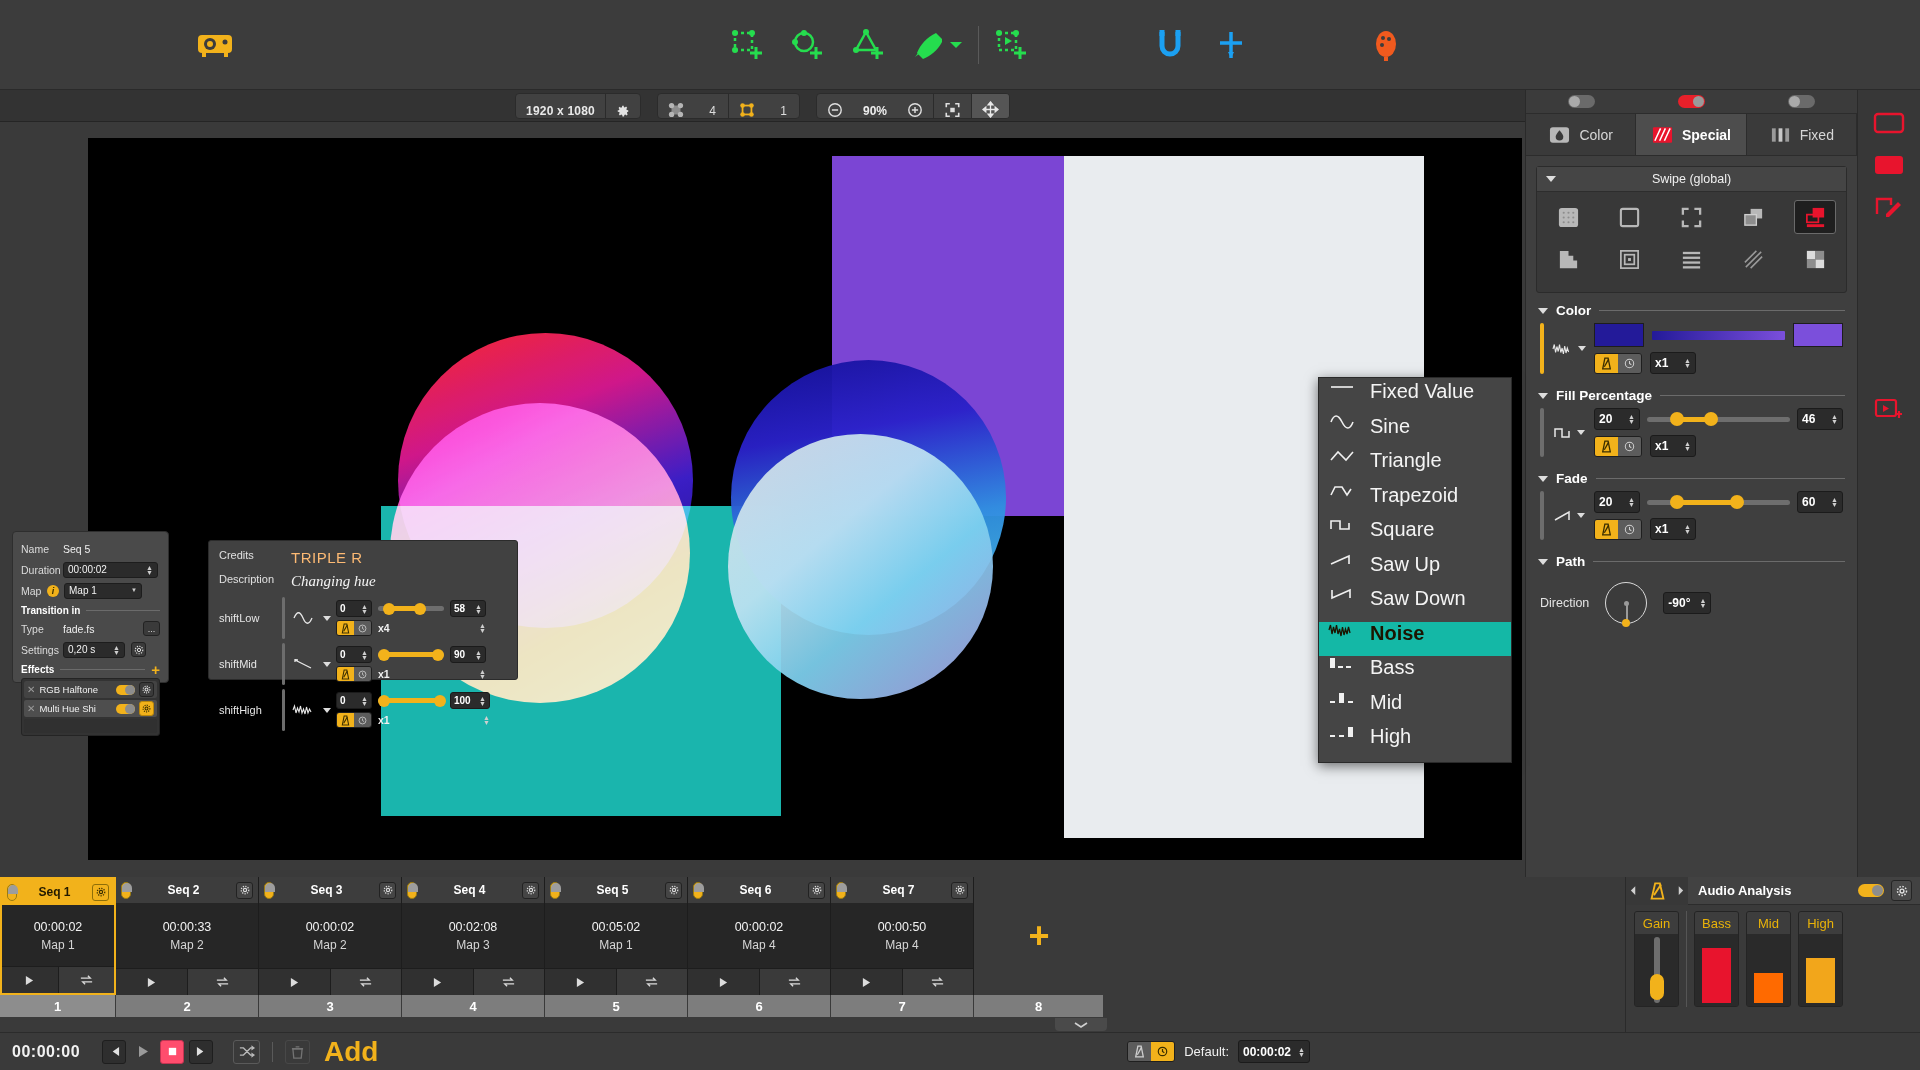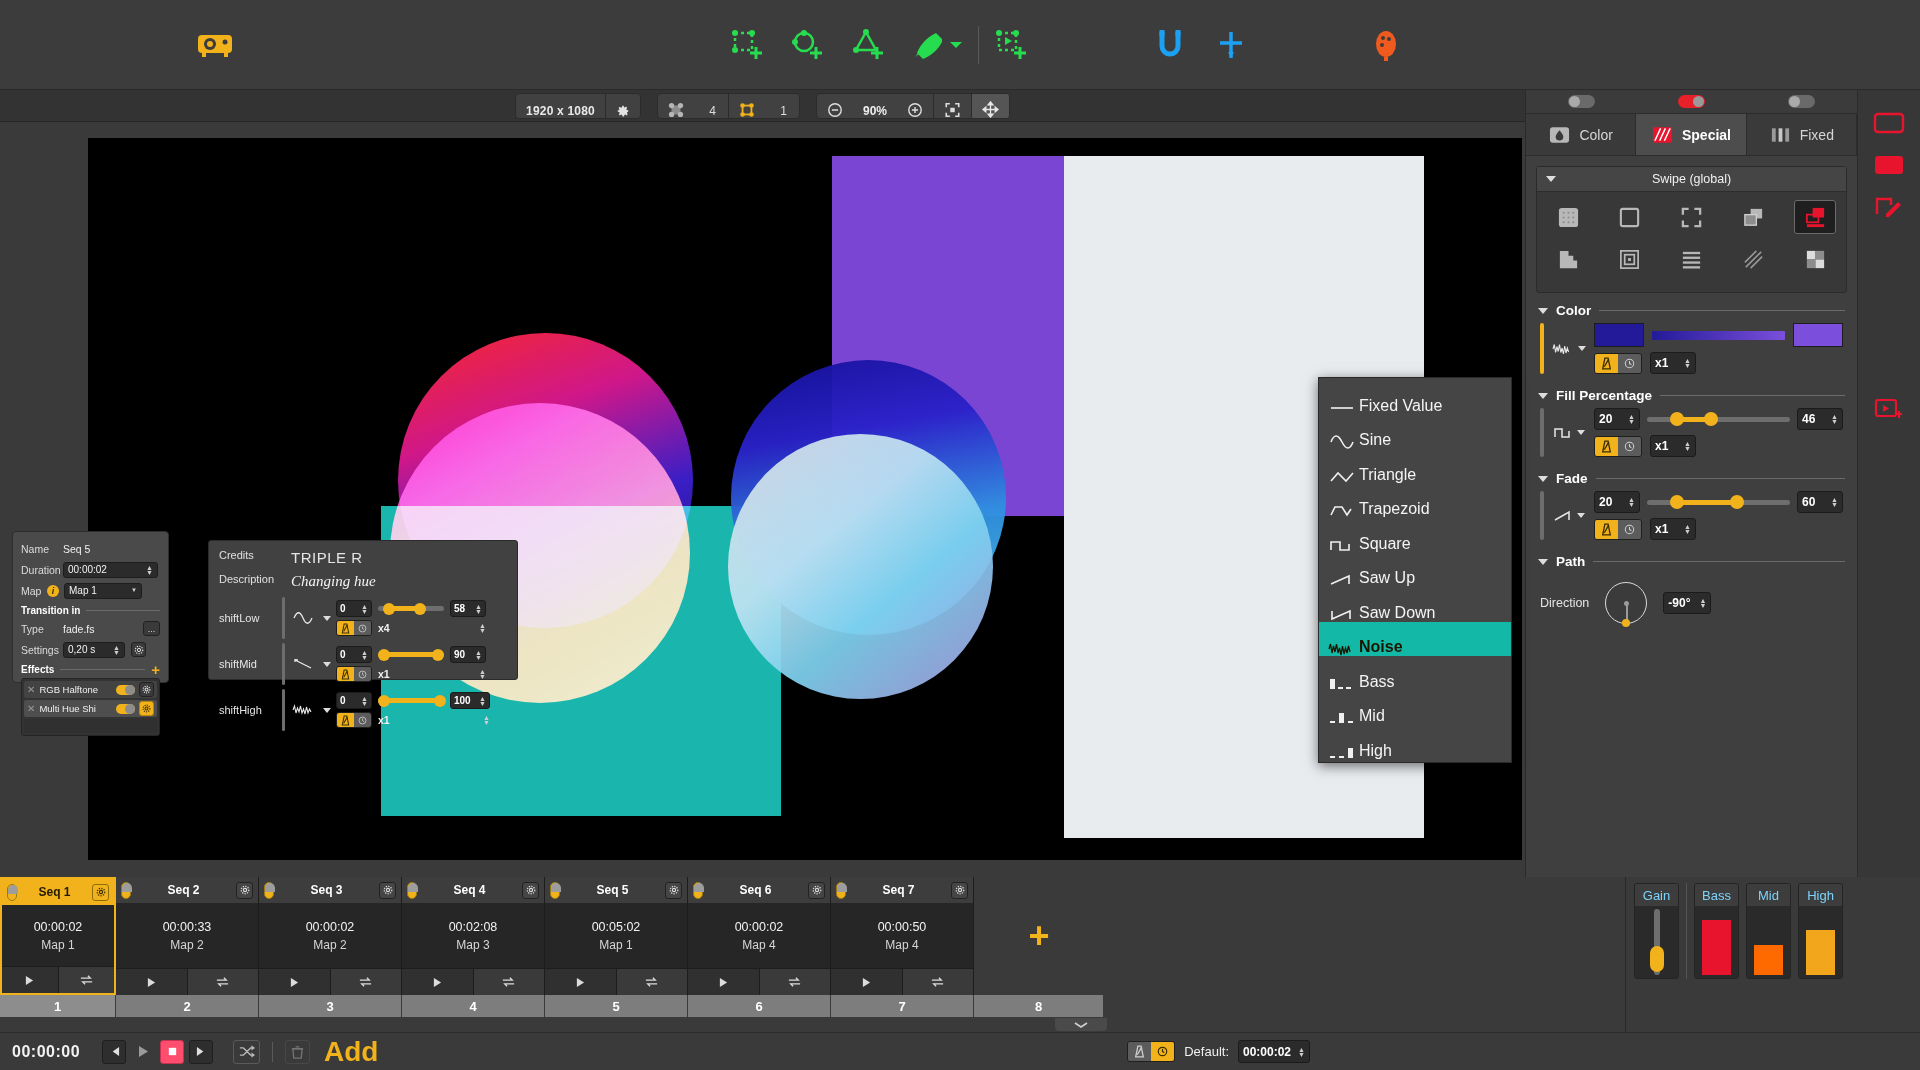--- a/index.html
+++ b/index.html
@@ -107,21 +107,21 @@
   .gearbtn.on { background:#f2b21b; border-color:#b8860b; }
 
   
   .panelS {
     position:absolute; left:208px; top:540px; width:310px; height:140px;
     background:#414141; border:1px solid #2b2b2b; border-radius:3px;
     padding:8px 10px; font-size:11px;
   }
   .srow { display:flex; align-items:flex-start; margin-bottom:7px; }
   .skey { width:72px; color:#e0e0e0; font-size:11px; }
-  .sval-big { font-size:15px; color:#e5e5e5; letter-spacing:.5px; }
+  .sval-big { font-size:15px; color:#fdba74; letter-spacing:.5px; }
   .sval-it { font-size:15px; color:#f4f4f4; font-style:italic; font-family:"Liberation Serif", serif; }
   .prow { display:flex; align-items:center; gap:5px; margin-bottom:4px; }
   .pname { width:58px; font-size:11px; color:#e6e6e6; }
   .pbar { width:3px; height:42px; background:#6d6d6d; border-radius:2px; }
   .wave { width:28px; display:flex; align-items:center; justify-content:center; }
   .carat { width:0; height:0; border-left:4px solid transparent; border-right:4px solid transparent; border-top:5px solid #ddd; }
   .numfld {
     background:#2b2b2b; border:1px solid #1b1b1b; border-radius:3px; height:17px; width:36px;
     display:flex; align-items:center; padding:0 3px; font-size:10px; color:#fff; font-weight:bold;
   }
@@ -134,21 +134,21 @@
   .modebtn .m { width:17px; display:flex; align-items:center; justify-content:center; background:#5c5c5c; }
   .modebtn .m.act { background:#f2b21b; }
   .mult { font-size:10.5px; color:#f0f0f0; font-weight:bold; }
 
   
   .dropdown {
     position:absolute; left:1318px; top:377px; width:194px;
     background:#454545; border:1px solid #2a2a2a; box-shadow:0 3px 12px rgba(0,0,0,.55);
     padding:2px 0; z-index:40;
   }
-  .dd-item { display:flex; align-items:flex-end; height:34.5px; padding:0 6px; font-size:16px; color:#f4f4f4; }
+  .dd-item { display:flex; align-items:flex-start; height:34.5px; padding:0 6px; gap:11px; font-size:20px; color:#f4f4f4; }
   .dd-item.active { background:#14b8a6; color:#1c1500; font-weight:600; }
   .dd-ico { width:34px; display:flex; align-items:center; justify-content:center; }
 
   
   .panelR {
     position:absolute; left:1525px; top:90px; width:332px; height:787px;
     background:#3f3f3f; border-left:1px solid #2a2a2a;
   }
   .phead { height:32px; display:flex; align-items:center; justify-content:space-between;
            padding:0 12px; background:#444; border-bottom:1px solid #2d2d2d; }
@@ -235,21 +235,21 @@
   .a-head { height:28px; display:flex; align-items:center; background:#424242; border-bottom:1px solid #2c2c2c; }
   .a-arrow { width:15px; height:28px; display:flex; align-items:center; justify-content:center; background:#383838; }
   .a-metro { width:32px; height:28px; display:flex; align-items:center; justify-content:center; background:#383838; }
   .a-title { flex:1; font-size:13px; font-weight:bold; color:#fff; padding-left:10px; }
   .a-tgl { width:26px; height:13px; border-radius:7px; background:#f2b21b; position:relative; margin-right:7px; }
   .a-tgl:after { content:''; position:absolute; right:1px; top:1px; width:11px;height:11px;border-radius:50%;background:#8d8d8d; }
   .a-gear { width:21px;height:21px;border-radius:3px;background:#4a4a4a;border:1px solid #252525;
             display:flex;align-items:center;justify-content:center;margin-right:8px; }
   .meters { display:flex; padding:6px 8px; gap:7px; }
   .meter { width:45px; background:#333; border:1px solid #242424; border-radius:3px; overflow:hidden; }
-  .meter .mh { height:22px; display:flex; align-items:center; justify-content:center; font-size:13px; color:#7dd3fc; background:#3d3d3d; }
+  .meter .mh { height:22px; display:flex; align-items:center; justify-content:center; font-size:13px; color:#eab308; background:#3d3d3d; }
   .meter .mb { height:72px; position:relative; background:#2a2a2a; padding:3px 7px; }
   .meter .fillbar { position:absolute; left:7px; right:7px; bottom:3px; }
   .gsl { position:absolute; left:50%; top:3px; bottom:3px; width:6px; margin-left:-3px; border-radius:3px; background:#6e6e6e; }
   .gknob { position:absolute; left:50%; bottom:6px; width:14px; height:26px; margin-left:-7px; border-radius:7px; background:#f2b21b; }
   .vsep { width:1px; background:#555; }
 
   
   .bottombar { position:absolute; left:0; top:1032px; width:1920px; height:38px; background:#3a3a3a; border-top:1px solid #2b2b2b;
                display:flex; align-items:center; }
   .tc { font-size:16px; font-weight:bold; color:#f2f2f2; margin-left:12px; letter-spacing:.5px; }
@@ -1283,20 +1283,46 @@
       <div class="numcell">3</div>
       <div class="numcell">4</div>
       <div class="numcell">5</div>
       <div class="numcell">6</div>
       <div class="numcell">7</div>
       <div class="numcell" style="width:130px">8</div>
     </div>
   </div>
 
   <div class="audio">
+    <div class="a-head">
+      <span class="a-arrow">
+          <svg width="7" height="11" viewBox="0 0 8 12">
+            <path d="M6 1L1 6l5 5z" fill="#d0d0d0"></path>
+          </svg>
+        </span>
+      <span class="a-metro">
+          <svg width="17" height="20" viewBox="0 0 14 17">
+            <path d="M5 2h4l3 13H2z" fill="none" stroke="#f2b21b" stroke-width="1.6"></path>
+            <path d="M10 3L4 12" stroke="#f2b21b" stroke-width="1.6"></path>
+          </svg>
+        </span>
+      <span class="a-arrow">
+          <svg width="7" height="11" viewBox="0 0 8 12">
+            <path d="M2 1l5 5-5 5z" fill="#d0d0d0"></path>
+          </svg>
+        </span>
+      <span class="a-title">Audio Analysis</span>
+      <span class="a-tgl"></span>
+      <span class="a-gear">
+          <svg width="12" height="12" viewBox="0 0 16 16">
+            <circle cx="8" cy="8" r="2.6" fill="none" stroke="#e2e2e2" stroke-width="1.8"></circle>
+            <circle cx="8" cy="8" r="6" fill="none" stroke="#e2e2e2" stroke-width="2" stroke-dasharray="2 2"></circle>
+          </svg>
+        </span>
+    </div>
     <div class="meters">
       <div class="meter">
         <div class="mh">Gain</div>
         <div class="mb">
           <span class="gsl"></span>
           <span class="gknob"></span>
         </div>
       </div>
       <div class="vsep"></div>
       <div class="meter">

